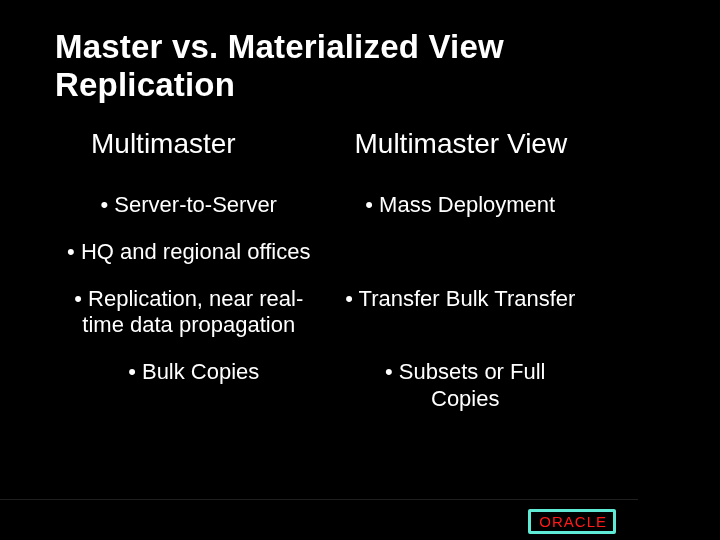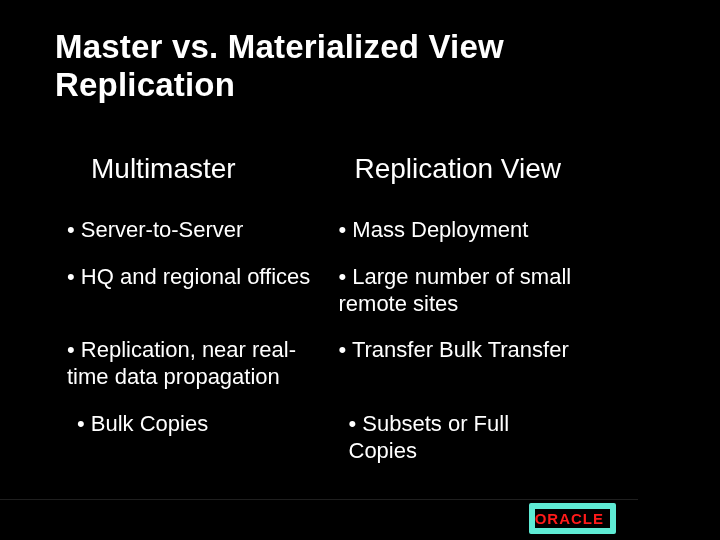--- a/index.html
+++ b/index.html
@@ -1,52 +1,51 @@
 <!DOCTYPE html>
 <html><head>
 <meta charset="utf-8">
 <style>
   * { margin: 0; padding: 0; box-sizing: border-box; }
   html, body { width: 720px; height: 540px; background: #000; color: #fff; font-family: Arial, Helvetica, sans-serif; overflow: hidden; }
   .slide { width: 638px; height: 540px; position: relative; padding: 28px 40px 0 55px; }
   .title { font-size: 33px; font-weight: bold; line-height: 1.15; margin-bottom: 24px; letter-spacing: 0.2px; }
   .columns { display: flex; }
   .col { width: 50%; }
-  .col-header { font-size: 28px; font-weight: normal; margin-bottom: 22px; text-align: center; margin-top: 25px; }
+  .col-header { font-size: 28px; font-weight: normal; margin-bottom: 22px; text-align: center; }
   .col.left .col-header { text-align: left; padding-left: 36px; }
   .col.right .col-header { text-align: left; padding-left: 28px; }
   .row { display: flex; }
-  .cell { width: 50%; padding: 10px 16px 10px 12px; font-size: 22px; line-height: 1.22; }
+  .cell { width: 50%; padding: 10px 16px 10px 12px; font-size: 22px; line-height: 1.22; text-align: center; }
   .cell.indent { padding-left: 22px; }
   .footer { position: absolute; bottom: 6px; right: 22px; display: flex; align-items: center; }
-  .oracle-logo { font-family: Arial, Helvetica, sans-serif; font-weight: bold; font-size: 15px; color: #ff1a1a; letter-spacing: 1px; border: 6px solid #5eead4; padding: 1px 6px 1px 0; border-radius: 2px; }
+  .oracle-logo { font-family: Arial, Helvetica, sans-serif; font-weight: normal; font-size: 15px; color: #ff1a1a; letter-spacing: 1px; border: 3px solid #5eead4; padding: 1px 6px 1px 8px; border-radius: 2px; }
   .footer-line { position: absolute; bottom: 40px; left: 0; right: 0; height: 1px; background: rgba(255,255,255,0.12); }
 </style>
 </head>
 <body>
 
 <div class="slide">
   <h1 class="title">Master vs. Materialized View Replication</h1>
 
   <div class="columns">
     <div class="col left">
       <div class="col-header">Multimaster</div>
     </div>
     <div class="col right">
-      <div class="col-header">Replication View</div>
+      <div class="col-header">Multimaster View</div>
     </div>
   </div>
 
   <div class="row">
     <div class="cell">• Server-to-Server</div>
     <div class="cell">• Mass Deployment</div>
   </div>
   <div class="row">
     <div class="cell">• HQ and regional offices</div>
-    <div class="cell">• Large number of small remote sites</div>
   </div>
   <div class="row">
     <div class="cell">• Replication, near real-time data propagation</div>
     <div class="cell">• Transfer Bulk Transfer</div>
   </div>
   <div class="row">
     <div class="cell indent">• Bulk Copies</div>
     <div class="cell indent">• Subsets or Full Copies</div>
   </div>
 

